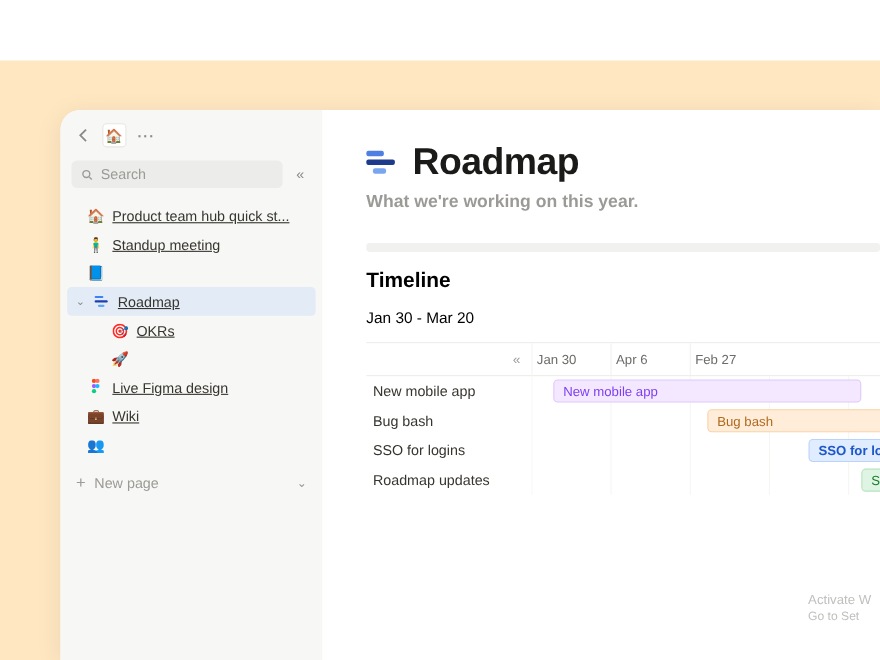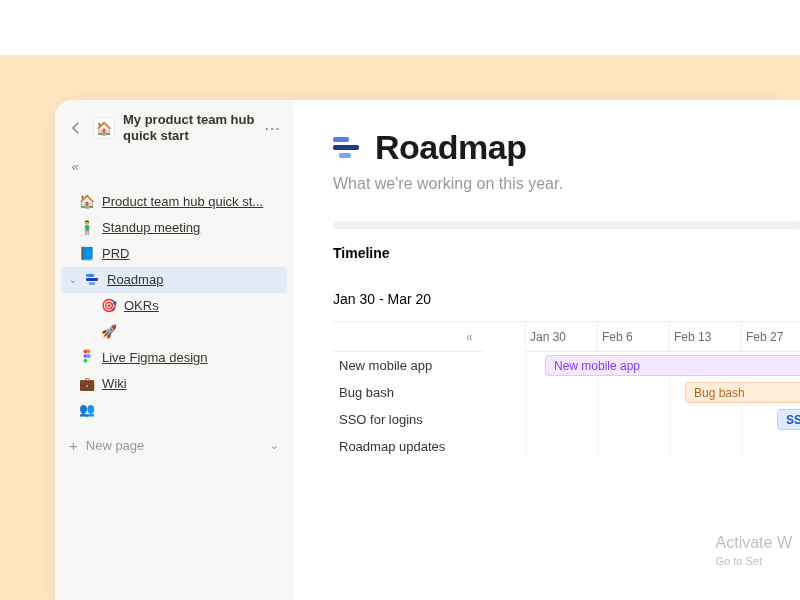--- a/index.html
+++ b/index.html
@@ -204,32 +204,33 @@
   .page-title {
     font-size: 34px;
     font-weight: 800;
     color: #1a1a18;
     letter-spacing: -0.5px;
   }
   .page-subtitle {
     color: #9b9a96;
     font-size: 16px;
     margin-bottom: 28px;
+    font-weight: bold;
   }
   .section-divider {
     height: 8px;
     background: #f1f1ef;
     border-radius: 3px;
     margin-bottom: 16px;
     margin-right: 0;
   }
   .timeline-heading {
-    font-size: 14px;
+    font-size: 19px;
     font-weight: 700;
-    margin-bottom: 30px;
+    margin-bottom: 14px;
   }
   .timeline-range {
     font-size: 14px;
     font-weight: 400;
     margin-bottom: 14px;
   }
   .timeline {
     border-top: 1px solid #ededeb;
     display: flex;
     font-size: 12.5px;
@@ -252,21 +253,20 @@
     display: flex;
     align-items: center;
     padding-left: 6px;
     font-size: 13px;
     color: #37352f;
   }
   .tl-right {
     flex: 1;
     position: relative;
     overflow: hidden;
-    margin-left: 42px;
   }
   .tl-dates {
     height: 30px;
     display: flex;
     border-bottom: 1px solid #ededeb;
   }
   .tl-date {
     width: 72px;
     flex-shrink: 0;
     display: flex;
@@ -341,55 +341,60 @@
   .watermark {
     position: absolute;
     right: 8px;
     bottom: 32px;
     font-size: 11px;
     color: #bfbfbd;
     text-align: left;
     line-height: 1.3;
     pointer-events: none;
   }
-  .watermark .w1 { font-size: 16px; }
+  .watermark .w1 { font-size: 12px; }
 </style>
 </head>
 <body>
 
 <div class="outer-bg"></div>
 
 <div class="app-window">
 
   <aside class="sidebar">
     <div class="sb-header">
       <svg class="back-arrow" viewBox="0 0 24 24" fill="none" stroke="currentColor" stroke-width="2.2">
           <path d="M15 5l-7 7 7 7"></path>
         </svg>
       <div class="ws-icon">🏠</div>
-      <div class="ws-title">My product team hub quick start</div>
       <div class="ws-more">···</div>
     </div>
 
     <div class="sb-search-row">
+      <div class="search-box">
+        <svg width="14" height="14" viewBox="0 0 24 24" fill="none" stroke="#9b9a96" stroke-width="2.4">
+            <circle cx="10.5" cy="10.5" r="6"></circle>
+            <path d="M20 20l-4.5-4.5"></path>
+          </svg>
+        <input type="text" placeholder="Search" style="">
+      </div>
       <div class="collapse-btn">«</div>
     </div>
 
     <nav class="tree">
       <div class="tree-item tree-indent-1">
         <span class="tree-emoji">🏠</span>
         <span class="tree-label">Product team hub quick st...</span>
       </div>
       <div class="tree-item tree-indent-1">
         <span class="tree-emoji">🧍‍♂️</span>
         <span class="tree-label">Standup meeting</span>
       </div>
       <div class="tree-item tree-indent-1">
         <span class="tree-emoji">📘</span>
-        <span class="tree-label">PRD</span>
       </div>
       <div class="tree-item active" style="padding-left:6px">
         <span class="tree-chevron">⌄</span>
         <span class="roadmap-icon">
             <span class="rm-bar1"></span>
             <span class="rm-bar2"></span>
             <span class="rm-bar3"></span>
           </span>
         <span class="tree-label">Roadmap</span>
       </div>
@@ -448,22 +453,21 @@
       <div class="tl-left">
         <div class="tl-left-header">«</div>
         <div class="tl-task-label">New mobile app</div>
         <div class="tl-task-label">Bug bash</div>
         <div class="tl-task-label">SSO for logins</div>
         <div class="tl-task-label">Roadmap updates</div>
       </div>
       <div class="tl-right">
         <div class="tl-dates">
           <div class="tl-date">Jan 30</div>
-          <div class="tl-date">Feb 6</div>
-          <div class="tl-date">Feb 13</div>
+          <div class="tl-date">Apr 6</div>
           <div class="tl-date">Feb 27</div>
         </div>
         <div class="tl-rows">
           <div class="tl-grid-cols">
             <div class="tl-grid-col"></div>
               <div class="tl-grid-col"></div>
               <div class="tl-grid-col"></div>
               <div class="tl-grid-col"></div>
               <div class="tl-grid-col"></div>
           </div>

